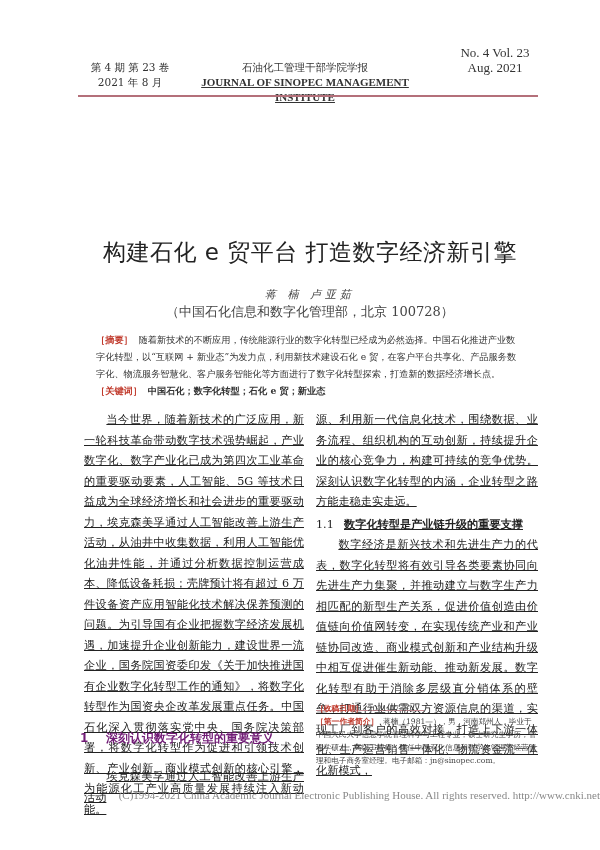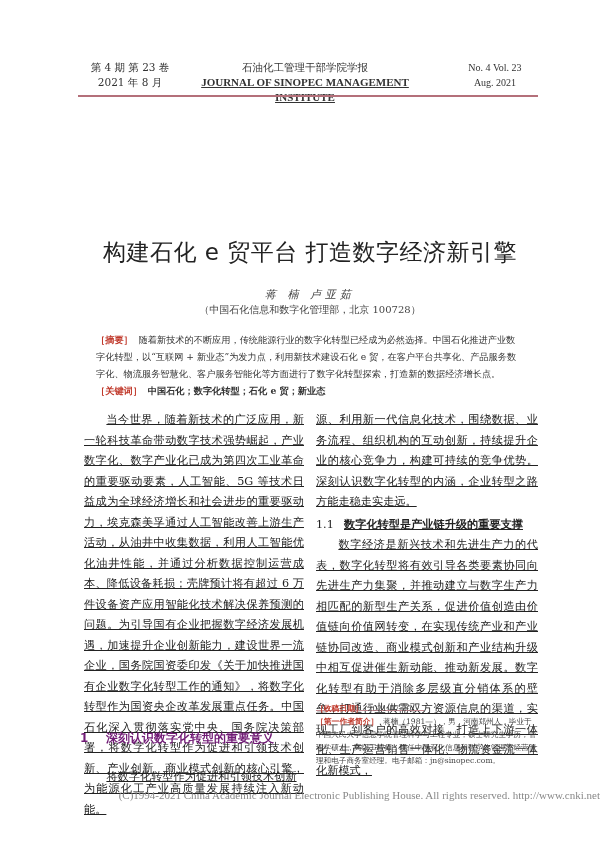--- a/index.html
+++ b/index.html
@@ -3,26 +3,26 @@
 <meta charset="utf-8">
 <style>
   html, body { margin:0; padding:0; background:#ffffff; }
   body { width:600px; height:850px; position:relative; overflow:hidden;
          font-family:"DejaVu Serif", "Liberation Serif", serif; color:#222; }
   .abs { position:absolute; }
   .hdr { font-size:10.5px; line-height:15px; color:#333; }
   .hdr-left { left:80px; top:60px; width:100px; text-align:center; }
   .hdr-center { left:180px; top:60px; width:250px; text-align:center; }
   .hdr-center .en { font-family:"Liberation Serif", serif; font-weight:bold; font-size:11px;text-decoration:underline; }
-  .hdr-right { left:455px; top:60px; width:80px; text-align:center; font-family:"Liberation Serif", serif; font-size:10px; }
+  .hdr-right { left:455px; top:45px; width:80px; text-align:center; font-family:"Liberation Serif", serif; font-size:13px; }
   .hdr-rule { left:78px; top:95px; width:460px; height:2px; background:#b4707a; }
   .title { left:60px; top:237px; width:500px; text-align:center; font-family:"DejaVu Sans", sans-serif;
            font-size:23px; color:#222; letter-spacing:0.5px; }
   .authors { left:100px; top:287px; width:420px; text-align:center; font-size:11px; font-style:italic; color:#444; letter-spacing:4px; }
-  .affil { left:100px; top:303px; width:420px; text-align:center; font-size:10px; color:#444; }
+  .affil { left:100px; top:303px; width:420px; text-align:center; font-size:13px; color:#444; }
   .abstract { left:96px; top:331px; width:428px; font-size:9.2px; line-height:17px; color:#333; }
   .tag { color:#c0392b; font-family:"DejaVu Sans", sans-serif; font-weight:bold; }
   .kw { font-weight:bold;margin-top:47px; }
   .col { font-size:11.2px; line-height:20.5px; color:#222; text-align:justify;text-decoration:underline; }
   .col-left { left:84px; top:410px; width:220px; }
   .col-right { left:316px; top:410px; width:222px; }
   .indent { text-indent:2em; }
   .p { margin:0; }
   .sec1 { left:80px; top:730px; width:230px; font-family:"DejaVu Sans", sans-serif; font-weight:bold; font-size:12px; color:#701a75; }
   .sec1 .num { display:inline-block; width:26px; }
@@ -65,21 +65,21 @@
   </div>
 </div>
 
 <div class="abs col col-left">
   <p class="p indent">当今世界，随着新技术的广泛应用，新一轮科技革命带动数字技术强势崛起，产业数字化、数字产业化已成为第四次工业革命的重要驱动要素，人工智能、5G 等技术日益成为全球经济增长和社会进步的重要驱动力，埃克森美孚通过人工智能改善上游生产活动，从油井中收集数据，利用人工智能优化油井性能，并通过分析数据控制运营成本、降低设备耗损；壳牌预计将有超过 6 万件设备资产应用智能化技术解决保养预测的问题。为引导国有企业把握数字经济发展机遇，加速提升企业创新能力，建设世界一流企业，国务院国资委印发《关于加快推进国有企业数字化转型工作的通知》，将数字化转型作为国资央企改革发展重点任务。中国石化深入贯彻落实党中央、国务院决策部署，将数字化转型作为促进和引领技术创新、产业创新、商业模式创新的核心引擎，为能源化工产业高质量发展持续注入新动能。</p>
 </div>
 <div class="abs sec1">
   <span class="num">1</span><span>深刻认识数字化转型的重要意义</span>
 </div>
 <div class="abs col col-left-tail">
-  <p class="p indent">将数字化转型作为促进和引领技术创新</p>
+  <p class="p indent">埃克森美孚通过人工智能改善上游生产活动</p>
 </div>
 
 <div class="abs col col-right">
   <p class="p">源、利用新一代信息化技术，围绕数据、业务流程、组织机构的互动创新，持续提升企业的核心竞争力，构建可持续的竞争优势。深刻认识数字化转型的内涵，企业转型之路方能走稳走实走远。</p>
   <p class="p sub11">
     <span class="num">1.1</span><span>数字化转型是产业链升级的重要支撑</span>
   </p>
   <p class="p indent">数字经济是新兴技术和先进生产力的代表，数字化转型将有效引导各类要素协同向先进生产力集聚，并推动建立与数字生产力相匹配的新型生产关系，促进价值创造由价值链向价值网转变，在实现传统产业和产业链协同改造、商业模式创新和产业结构升级中相互促进催生新动能、推动新发展。数字化转型有助于消除多层级直分销体系的壁垒，打通行业供需双方资源信息的渠道，实现工厂到客户的高效对接，打造上下游一体化、生产运营销售一体化、物流资金流一体化新模式，</p>
 </div>
 

